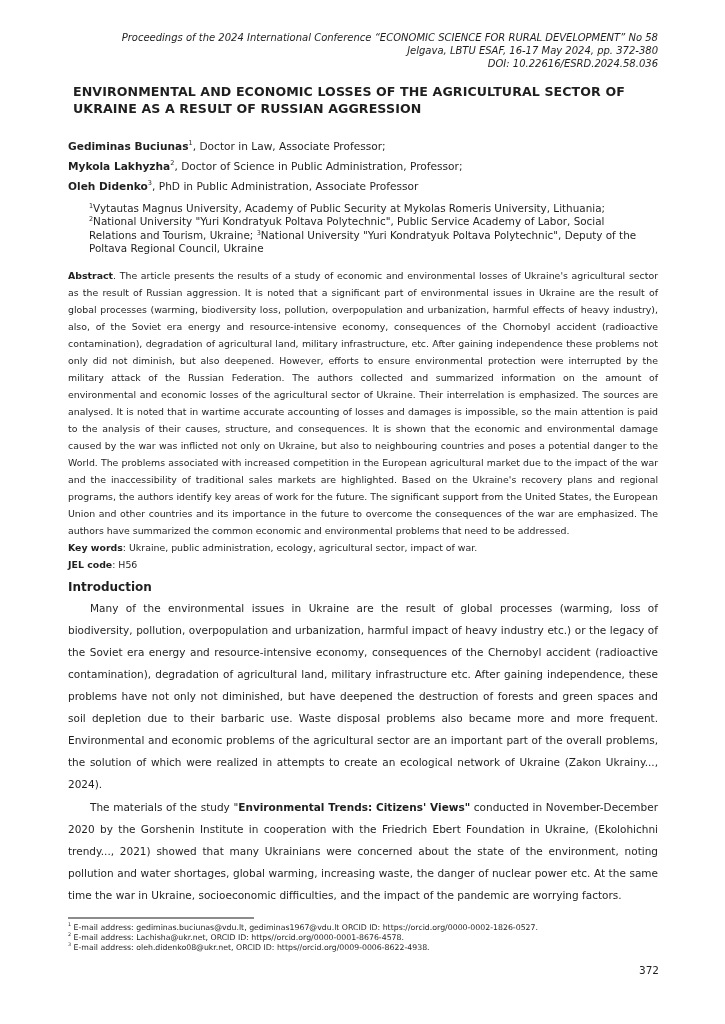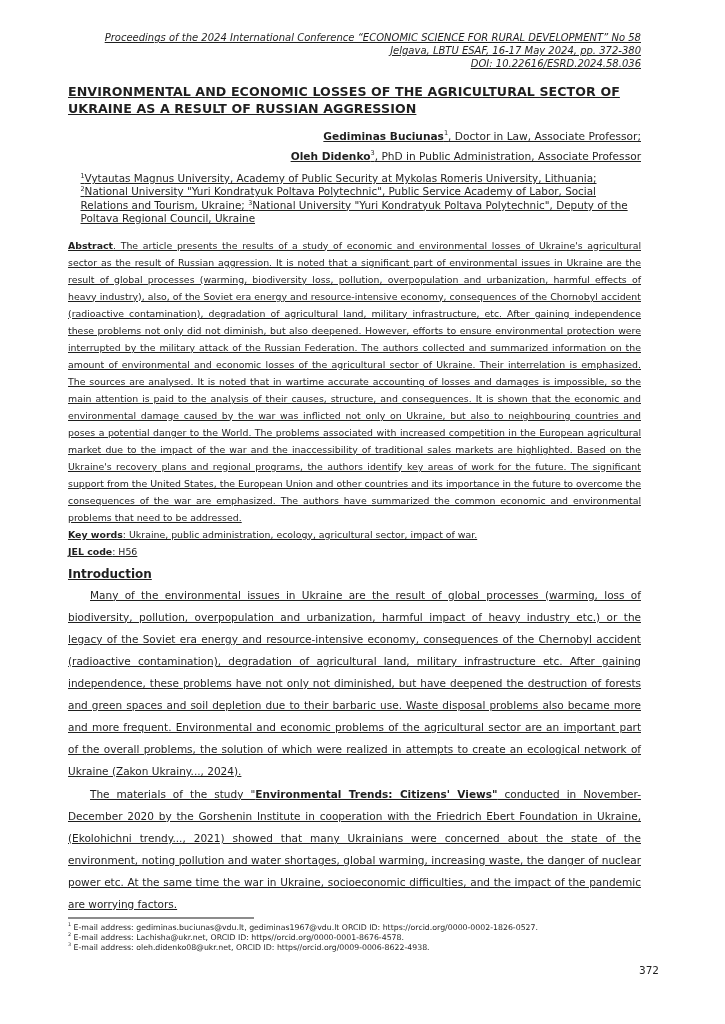--- a/index.html
+++ b/index.html
@@ -6,28 +6,28 @@
   html,body { background:#e8e8e8; }
   .page {
     position:relative;
     width:725px; height:1024px;
     margin:0 auto;
     background:#ffffff;
     color:#1f1f1f;
     font-family:"DejaVu Sans","Liberation Sans",sans-serif;
     overflow:hidden;
   }
-  .content { padding:31px 84px 0 68px;text-decoration:underline; }
+  .content { padding:31px 67px 0 68px; }
   .hdr { text-align:right; font-style:italic; font-size:10px; line-height:13px; }
   .paper-title {
     margin:13px auto 0; max-width:580px;
     text-align:left; font-weight:bold; font-size:12.6px; line-height:17px;
     letter-spacing:0.1px;
   }
-  .authors { margin-top:9px; text-align:right; font-size:10.6px; line-height:20px; }
+  .authors { margin-top:19px; text-align:left; font-size:10.6px; line-height:20px; }
   .author-name { font-weight:bold; }
   sup { font-size:0.62em; vertical-align:super; line-height:0; }
   .affiliations {
     margin:6px auto 0; max-width:548px;
     text-align:left; font-size:10.4px; line-height:13.4px;
   }
   .abstract {
     margin-top:11px;
     font-size:9.4px; line-height:17px;
     text-align:justify;
@@ -57,20 +57,23 @@
       <div>DOI: 10.22616/ESRD.2024.58.036</div>
     </div>
 
     <div class="paper-title">ENVIRONMENTAL AND ECONOMIC LOSSES OF THE AGRICULTURAL SECTOR OF UKRAINE AS A RESULT OF RUSSIAN AGGRESSION</div>
 
     <div class="authors">
       <div>
         <span class="author-name">Gediminas Buciunas</span><sup>1</sup><span>, Doctor in Law, Associate Professor;</span>
       </div>
       <div>
+        <span class="author-name">Mykola Lakhyzha</span><sup>2</sup><span>, Doctor of Science in Public Administration, Professor;</span>
+      </div>
+      <div>
         <span class="author-name">Oleh Didenko</span><sup>3</sup><span>, PhD in Public Administration, Associate Professor</span>
       </div>
     </div>
 
     <div class="affiliations"><sup>1</sup><span>Vytautas Magnus University, Academy of Public Security at Mykolas Romeris University, Lithuania; </span><sup>2</sup><span>National University "Yuri Kondratyuk Poltava Polytechnic", Public Service Academy of Labor, Social Relations and Tourism, Ukraine; </span><sup>3</sup><span>National University "Yuri Kondratyuk Poltava Polytechnic", Deputy of the Poltava Regional Council, Ukraine</span></div>
 
     <p class="abstract"><span class="bold">Abstract</span><span>. The article presents the results of a study of economic and environmental losses of Ukraine's agricultural sector as the result of Russian aggression. It is noted that a significant part of environmental issues in Ukraine are the result of global processes (warming, biodiversity loss, pollution, overpopulation and urbanization, harmful effects of heavy industry), also, of the Soviet era energy and resource-intensive economy, consequences of the Chornobyl accident (radioactive contamination), degradation of agricultural land, military infrastructure, etc. After gaining independence these problems not only did not diminish, but also deepened. However, efforts to ensure environmental protection were interrupted by the military attack of the Russian Federation. The authors collected and summarized information on the amount of environmental and economic losses of the agricultural sector of Ukraine. Their interrelation is emphasized. The sources are analysed. It is noted that in wartime accurate accounting of losses and damages is impossible, so the main attention is paid to the analysis of their causes, structure, and consequences. It is shown that the economic and environmental damage caused by the war was inflicted not only on Ukraine, but also to neighbouring countries and poses a potential danger to the World. The problems associated with increased competition in the European agricultural market due to the impact of the war and the inaccessibility of traditional sales markets are highlighted. Based on the Ukraine's recovery plans and regional programs, the authors identify key areas of work for the future. The significant support from the United States, the European Union and other countries and its importance in the future to overcome the consequences of the war are emphasized. The authors have summarized the common economic and environmental problems that need to be addressed.</span></p>
 
     <p class="meta-line"><span class="bold">Key words</span><span>: Ukraine, public administration, ecology, agricultural sector, impact of war.</span></p>
 

